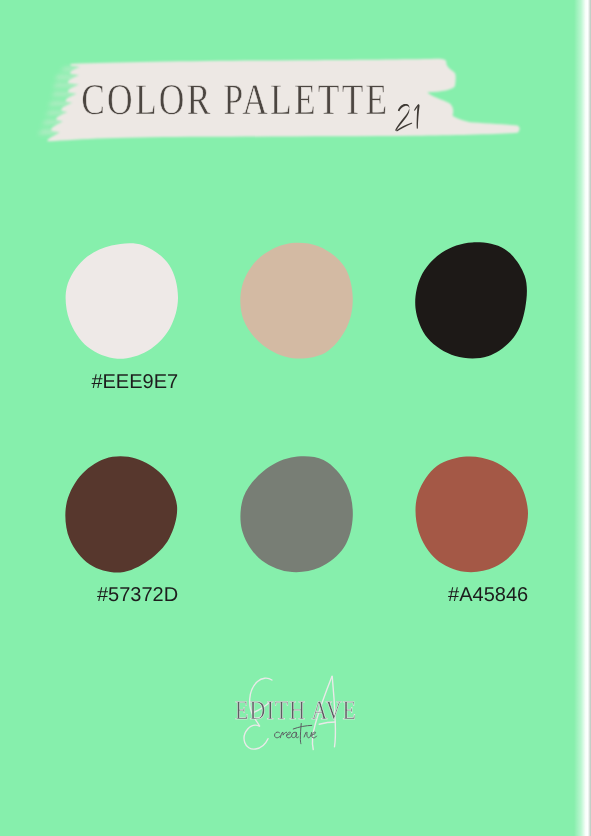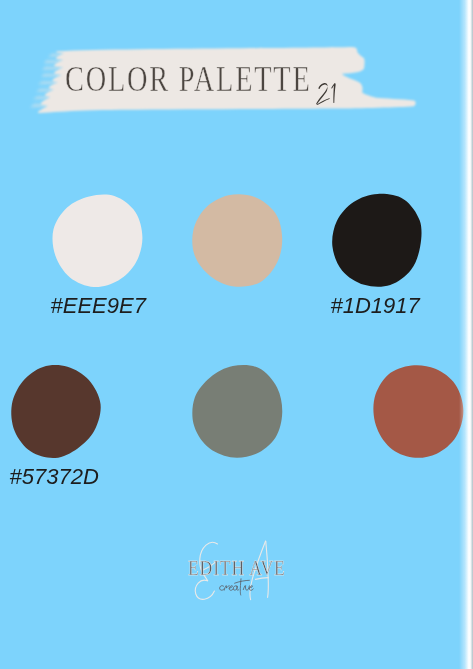--- a/index.html
+++ b/index.html
@@ -14,26 +14,26 @@
          font-size:35px;line-height:35px;letter-spacing:2.2px;
          color:#4c4641;white-space:nowrap;margin:0;
          -webkit-text-stroke:0.5px #ede8e4;
          -webkit-font-smoothing:antialiased;
          transform:scaleX(0.81) translateZ(0);transform-origin:left top;}
   .num-layer{position:absolute;left:0;top:0;width:473px;height:140px;}
 
   
   .grid{position:absolute;left:0px;top:193px;width:473px;}
   .row{display:flex;justify-content:center;}
-  .row + .row{margin-top:48px;gap:41px;}
+  .row + .row{margin-top:48px;}
   .cell{width:92px;margin:0 24px;}
   .swatch{width:92px;height:95px;display:block;}
-  .hex{font-size:22px;line-height:20px;color:#1d1d1d;letter-spacing:0px;
-       margin-top:8px;text-align:left;white-space:nowrap;
-       font-family:"Liberation Sans",sans-serif;font-style:italic;}
+  .hex{font-size:16px;line-height:20px;color:#1d1d1d;letter-spacing:0px;
+       margin-top:8px;text-align:right;white-space:nowrap;
+       font-family:"Liberation Sans",sans-serif;}
 
   
   .sheet-edge{position:absolute;right:0;top:0;width:14px;height:669px;pointer-events:none;
               background:linear-gradient(to right,
                 rgba(255,255,255,0) 0%,
                 rgba(255,255,255,0.45) 42%,
                 rgba(255,255,255,0.95) 68%,
                 rgba(255,255,255,1) 80%,
                 rgba(198,198,198,0.85) 97%,
                 rgba(170,170,170,0.9) 100%);}
@@ -43,21 +43,21 @@
   .wordmark{position:absolute;left:188px;top:558px;white-space:nowrap;
             color:#5d5d62;font-family:"Liberation Serif",serif;
             font-size:21.5px;line-height:21.5px;letter-spacing:1.0px;
             -webkit-text-stroke:0.42px #f3f3f2;
             -webkit-font-smoothing:antialiased;
             transform:scaleX(0.82) translateZ(0);transform-origin:left top;}
 </style>
 </head>
 <body style="background: rgb(243, 243, 242);">
 
-<div class="page" style="background: #7dd3fc;">
+<div class="page" style="background: #86efac;">
 
   <div class="brush-layer">
     <svg width="473" height="140" viewBox="0 0 473 140" xmlns="http://www.w3.org/2000/svg">
       <defs>
         <filter id="softBlur" x="-25%" y="-25%" width="150%" height="150%">
           <feGaussianBlur stdDeviation="0.85"></feGaussianBlur>
         </filter>
         <filter id="softBlur2" x="-30%" y="-30%" width="160%" height="160%">
           <feGaussianBlur stdDeviation="1.5"></feGaussianBlur>
         </filter>
@@ -99,39 +99,39 @@
       </div>
       <div class="cell">
         <svg class="swatch" viewBox="0 0 92 95" xmlns="http://www.w3.org/2000/svg">
             <path class="blobp" d="M86.26 69.28 C82.60 76.69 76.44 85.09 69.24 89.13 C62.05 93.18 51.39 94.50 43.08 93.51 C34.76 92.51 25.91 88.27 19.35 83.16 C12.81 78.06 6.63 70.51 3.80 62.85 C0.96 55.20 0.50 45.26 2.34 37.26 C4.17 29.25 8.94 20.64 14.81 14.82 C20.67 8.99 29.35 4.14 37.49 2.31 C45.62 0.50 55.84 0.98 63.65 3.93 C71.44 6.89 79.70 13.28 84.29 20.06 C88.88 26.85 90.85 36.45 91.17 44.66 C91.50 52.85 89.91 61.86 86.26 69.28 Z" fill="#D3BAA3"></path>
           </svg>
       </div>
       <div class="cell">
         <svg class="swatch" viewBox="0 0 92 95" xmlns="http://www.w3.org/2000/svg">
             <path class="blobp" d="M89.17 53.42 C87.72 61.61 85.05 70.40 80.06 76.82 C75.07 83.26 67.04 89.51 59.23 92.00 C51.42 94.50 41.22 94.22 33.22 91.81 C25.21 89.42 16.51 84.06 11.21 77.64 C5.90 71.23 2.28 61.60 1.39 53.32 C0.50 45.04 2.33 35.33 5.86 27.94 C9.39 20.55 15.81 13.47 22.61 8.97 C29.41 4.48 38.31 1.45 46.64 0.97 C54.96 0.50 65.53 1.70 72.55 6.15 C79.57 10.58 85.96 19.73 88.74 27.61 C91.50 35.47 90.61 45.21 89.17 53.42 Z" fill="#1D1917"></path>
           </svg>
-        <div class="hex">#1D1917</div>
       </div>
     </div>
     <div class="row">
       <div class="cell">
         <svg class="swatch" viewBox="0 0 92 95" xmlns="http://www.w3.org/2000/svg">
             <path class="blobp" d="M90.56 40.23 C91.50 48.60 88.34 58.97 84.51 66.33 C80.69 73.71 74.19 79.82 67.65 84.43 C61.10 89.03 53.03 93.44 45.23 93.97 C37.44 94.50 27.65 92.12 20.89 87.62 C14.12 83.13 7.80 74.83 4.62 66.98 C1.46 59.13 0.50 48.82 1.87 40.53 C3.24 32.23 7.64 23.48 12.83 17.21 C18.03 10.94 25.62 5.32 33.06 2.91 C40.50 0.50 49.83 0.52 57.46 2.72 C65.10 4.91 73.34 9.82 78.85 16.07 C84.37 22.33 89.62 31.85 90.56 40.23 Z" fill="#57372D"></path>
           </svg>
         <div class="hex">#57372D</div>
       </div>
       <div class="cell">
         <svg class="swatch" viewBox="0 0 92 95" xmlns="http://www.w3.org/2000/svg">
             <path class="blobp" d="M91.23 48.81 C90.95 57.19 88.80 66.78 84.37 73.64 C79.94 80.51 72.11 86.74 64.61 90.01 C57.12 93.26 47.51 94.50 39.40 93.22 C31.31 91.94 22.19 87.90 16.05 82.31 C9.90 76.73 4.55 67.85 2.52 59.70 C0.50 51.54 1.08 41.13 3.89 33.37 C6.70 25.63 13.08 18.41 19.40 13.19 C25.72 7.97 33.75 3.61 41.82 2.07 C49.88 0.55 60.45 0.50 67.82 4.05 C75.19 7.61 82.14 15.93 86.05 23.39 C89.95 30.85 91.50 40.44 91.23 48.81 Z" fill="#787E75"></path>
           </svg>
       </div>
       <div class="cell">
         <svg class="swatch" viewBox="0 0 92 95" xmlns="http://www.w3.org/2000/svg">
             <path class="blobp" d="M83.32 20.44 C88.01 27.37 91.27 37.73 91.39 46.44 C91.50 55.15 88.46 65.49 84.01 72.69 C79.57 79.89 71.96 86.18 64.72 89.64 C57.48 93.10 48.37 94.50 40.57 93.46 C32.75 92.42 23.98 88.77 17.87 83.41 C11.76 78.03 6.44 69.47 3.89 61.24 C1.33 53.01 0.50 42.42 2.55 34.01 C4.59 25.59 9.99 16.17 16.13 10.75 C22.28 5.33 31.57 2.46 39.44 1.48 C47.29 0.50 55.96 1.71 63.28 4.87 C70.60 8.03 78.64 13.51 83.32 20.44 Z" fill="#A45846"></path>
           </svg>
+        <div class="hex">#A45846</div>
       </div>
     </div>
   </div>
 
   <div class="logo-layer">
     <svg width="473" height="669" viewBox="0 0 473 669" xmlns="http://www.w3.org/2000/svg">
       <g id="logoMono" fill="none" stroke="#e9e9e8" stroke-width="1.1" stroke-linecap="round" stroke-linejoin="round">
 
         <path d="M217.5,544.0 C214.0,541.6 209.4,542.2 206.0,545.2
                  C202.2,548.6 200.2,553.6 199.8,559.0

